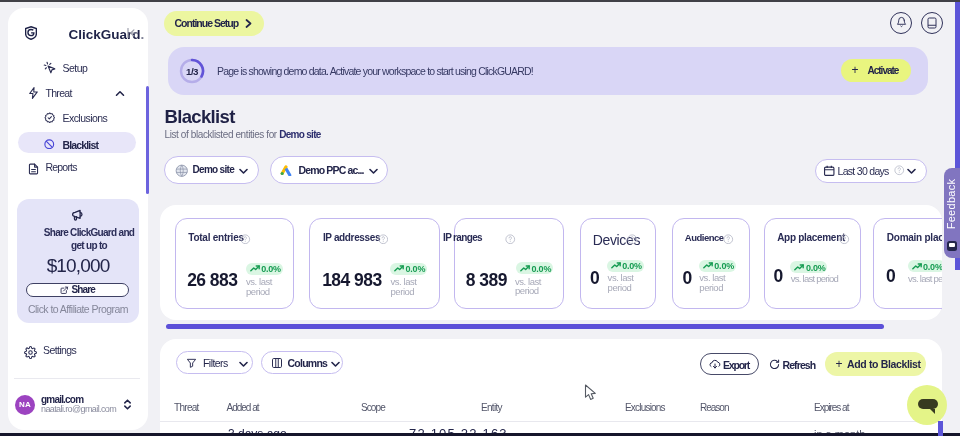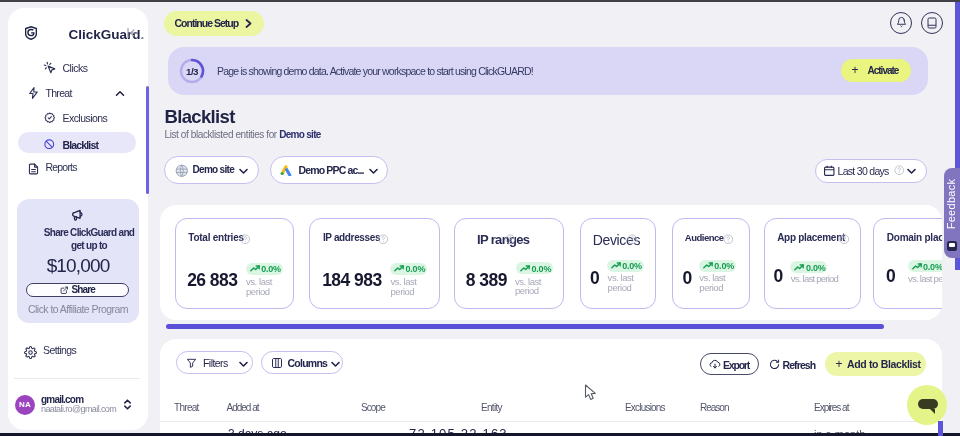--- a/index.html
+++ b/index.html
@@ -28,21 +28,21 @@
   <path d="M1 0.5 V10.5 M11.5 5.5 H4 M7.5 2 L4 5.5 L7.5 9" fill="none" stroke="#9b9daa" stroke-width="1.3" stroke-linecap="round" stroke-linejoin="round"></path>
 </svg>
 
 <svg class="abs" style="left:43px;top:61px;" width="13.5" height="13.5" viewBox="0 0 24 24" fill="none" stroke="#2b2d52" stroke-width="2" stroke-linecap="round" stroke-linejoin="round">
   <path d="m9 9 5 12 1.8-5.2L21 14Z"></path>
   <path d="M7.2 2.2 8 5.1"></path>
     <path d="m5.1 8-2.9-.8"></path>
     <path d="M14 4.1 12 6"></path>
     <path d="m6 12-1.9 2"></path>
 </svg>
-<div class="abs" style="left:62.5px;top:62.1px;font-size:10.5px;letter-spacing:-0.5px;color:#2b2d52;">Clicks</div>
+<div class="abs" style="left:62.5px;top:62.1px;font-size:10.5px;letter-spacing:-0.5px;color:#2b2d52;">Setup</div>
 
 <svg class="abs" style="left:26.5px;top:86px;" width="13" height="14" viewBox="0 0 24 24" fill="none" stroke="#2b2d52" stroke-width="2" stroke-linecap="round" stroke-linejoin="round">
   <path d="M13 2 L5 13 H11 L10 22 L19 10 H12.5 Z"></path>
 </svg>
 <div class="abs" style="left:45.5px;top:86.5px;font-size:10.5px;letter-spacing:-0.7px;color:#2b2d52;">Threat</div>
 <svg class="abs" style="left:115px;top:89.5px;" width="10" height="7" viewBox="0 0 11 8">
   <path d="M1.5 6 L5.5 2 L9.5 6" fill="none" stroke="#23254a" stroke-width="1.8" stroke-linecap="round" stroke-linejoin="round"></path>
 </svg>
 
 <svg class="abs" style="left:43.5px;top:112px;" width="11.5" height="11.5" viewBox="0 0 24 24" fill="none" stroke="#2b2d52" stroke-width="2.1" stroke-linecap="round" stroke-linejoin="round">
@@ -258,21 +258,21 @@
   </svg>
 <div class="abs" style="left:322.2px;top:269.9px;font-size:17.5px;font-weight:700;letter-spacing:-0.55px;color:#16182f;">184 983</div>
 <div class="abs" style="left:390px;top:262.5px;width:37px;height:12px;background:#daf6e3;border-radius:7px;"></div>
 <svg class="abs" style="left:394px;top:265.0px;" width="10" height="7.5" viewBox="0 0 12 9" fill="none" stroke="#169c52" stroke-width="1.7" stroke-linecap="round" stroke-linejoin="round">
     <path d="M1 7 L4.5 3.5 L6.8 5.5 L11 1.2"></path>
     <path d="M7.5 1.2 H11 V4.5"></path>
   </svg>
 <div class="abs" style="left:405.5px;top:264.1px;font-size:9px;font-weight:700;letter-spacing:-0.2px;color:#169c52;">0.0%</div>
 <div class="abs" style="left:390.5px;top:276.8px;font-size:9.5px;letter-spacing:-0.45px;color:#a7a9b8;line-height:9.8px;">vs. last<br>period</div>
 <div class="abs" style="left:453.5px;top:218px;width:110px;height:91px;border:1px solid #c2b7ef;border-radius:12px;"></div>
-<div class="abs" style="left:477px;top:232.4px;font-size:13px;font-weight:600;letter-spacing:-0.65px;color:#2a2c55;white-space:nowrap;">IP ranges</div>
+<div class="abs" style="left:443px;top:232.4px;font-size:10px;font-weight:600;letter-spacing:-0.65px;color:#2a2c55;white-space:nowrap;">IP ranges</div>
 <svg class="abs" style="left:505px;top:233.5px;" width="10.5" height="10.5" viewBox="0 0 24 24" fill="none" stroke="#b9bcc9" stroke-width="2">
     <circle cx="12" cy="12" r="10"></circle>
     <path d="M9.2 9 a2.8 2.8 0 1 1 3.8 2.6 c-.8.3-1 .9-1 1.9 M12 17.3 h.01" stroke-linecap="round"></path>
   </svg>
 <div class="abs" style="left:465.8px;top:269.9px;font-size:17.5px;font-weight:700;letter-spacing:-0.55px;color:#16182f;">8 389</div>
 <div class="abs" style="left:516px;top:262.2px;width:37px;height:12px;background:#daf6e3;border-radius:7px;"></div>
 <svg class="abs" style="left:520px;top:264.7px;" width="10" height="7.5" viewBox="0 0 12 9" fill="none" stroke="#169c52" stroke-width="1.7" stroke-linecap="round" stroke-linejoin="round">
     <path d="M1 7 L4.5 3.5 L6.8 5.5 L11 1.2"></path>
     <path d="M7.5 1.2 H11 V4.5"></path>
   </svg>

